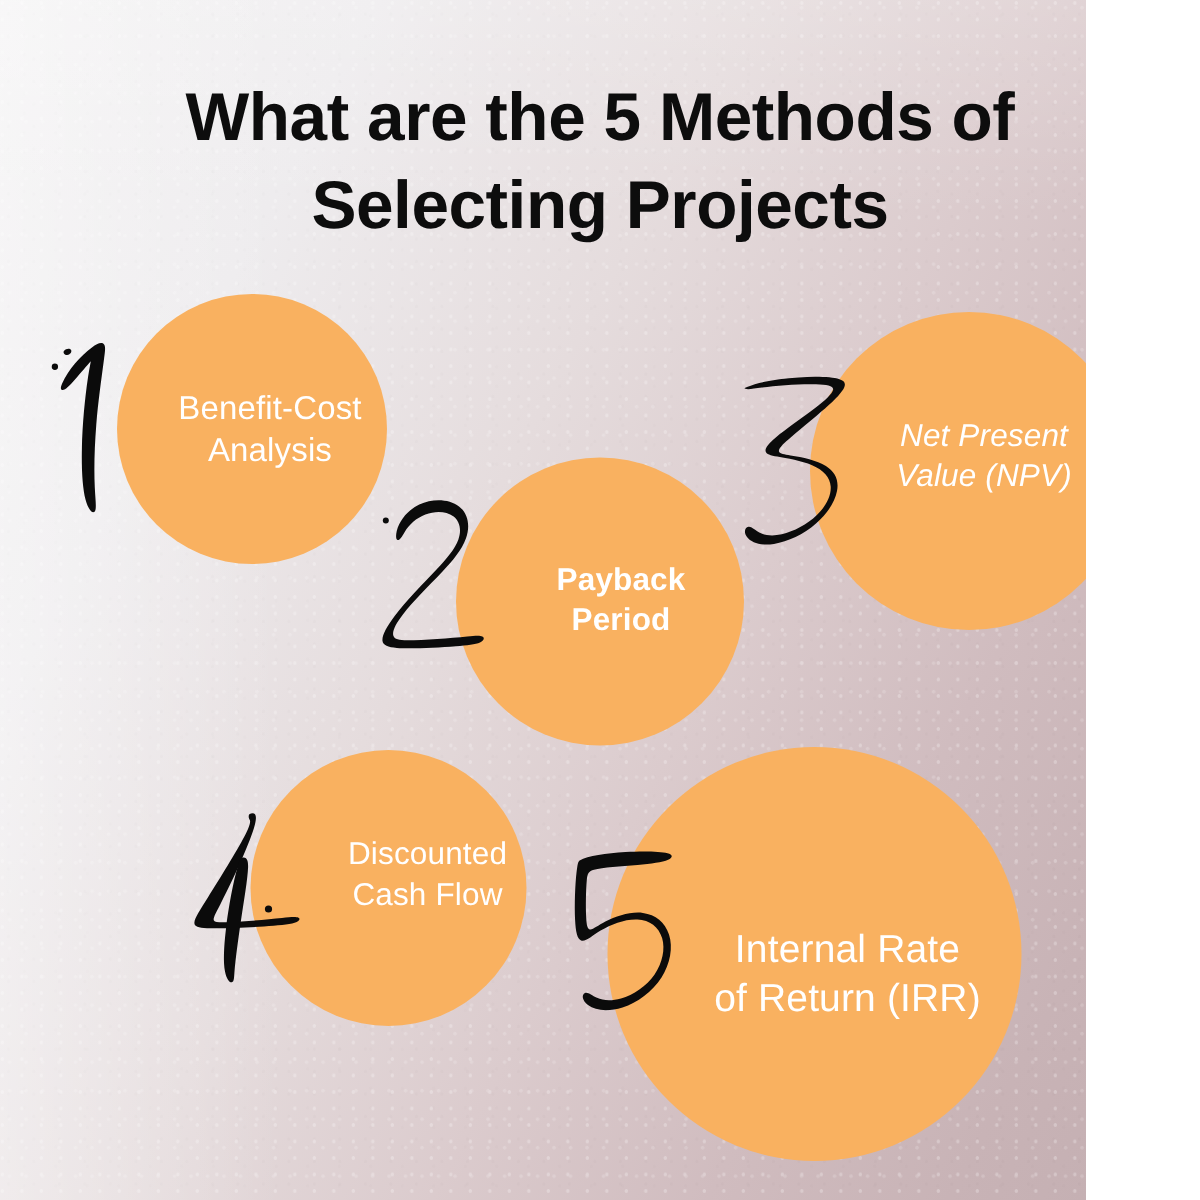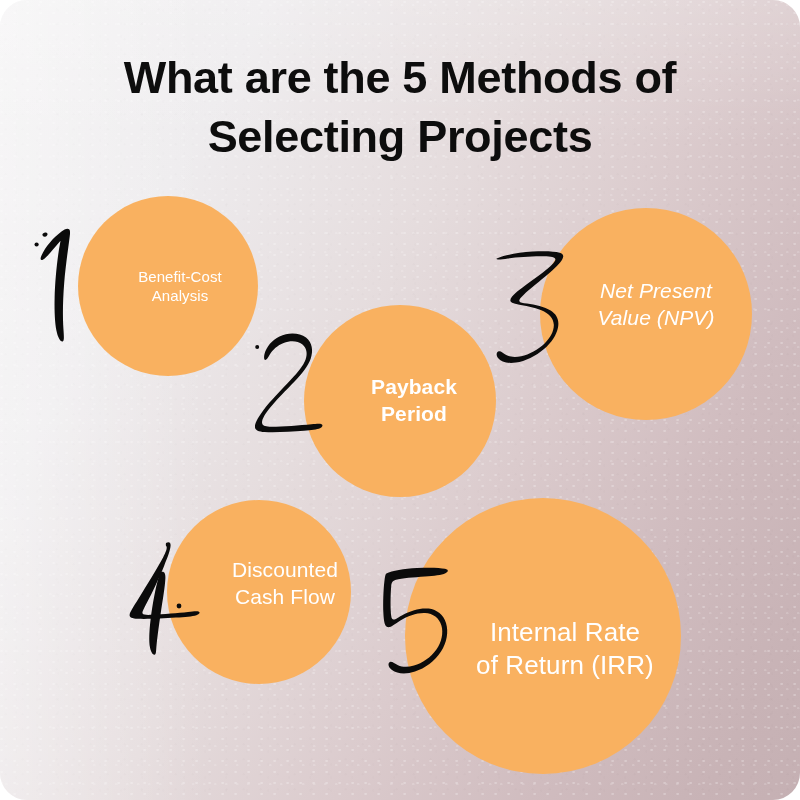--- a/index.html
+++ b/index.html
@@ -8,33 +8,32 @@
   }
   body {
     width: 800px;
     height: 800px;
     overflow: hidden;
     font-family: "Liberation Sans", sans-serif;
   }
 
   #infographic {
     position: relative;
-    width: 800px;
+    width: 724px;
     height: 800px;
     overflow: hidden;
     background:
       linear-gradient(118deg,
         #f2f1f2 0%,
         #eeecee 22%,
         #e5dcdd 44%,
         #dbcbcd 62%,
         #d0bcbf 78%,
         #c8b3b6 92%,
         #c5b0b3 100%);
-    border-radius: 27px;
   }
 
   
   #grain {
     position: absolute;
     inset: 0;
     pointer-events: none;
     opacity: .30;
     background-image:
       radial-gradient(circle at 12% 18%, rgba(255,255,255,.85) 0 1px, transparent 1.4px),
@@ -88,21 +87,21 @@
     font-weight: normal;
     text-align: center;
     line-height: 1.28;
     letter-spacing: .1px;
     padding: 0 8px;
     white-space: pre-line;
   }
 
   
   #node-1 { left: 78px;  top: 196px; width: 180px; height: 180px; }
-  #node-1 .node-label { font-size: 15px; transform: translate(12px, 0); }
+  #node-1 .node-label { font-size: 22px; transform: translate(12px, 0); }
 
   #node-2 { left: 304px; top: 305px; width: 192px; height: 192px; }
   #node-2 .node-label { font-size: 21px; transform: translate(14px, 0); font-weight: bold; }
 
   #node-3 { left: 540px; top: 208px; width: 212px; height: 212px; font-style: italic; }
   #node-3 .node-label { font-size: 21px; transform: translate(10px, -9px); }
 
   #node-4 { left: 167px; top: 500px; width: 184px; height: 184px; }
   #node-4 .node-label { font-size: 21px; transform: translate(26px, -8px); }
 

